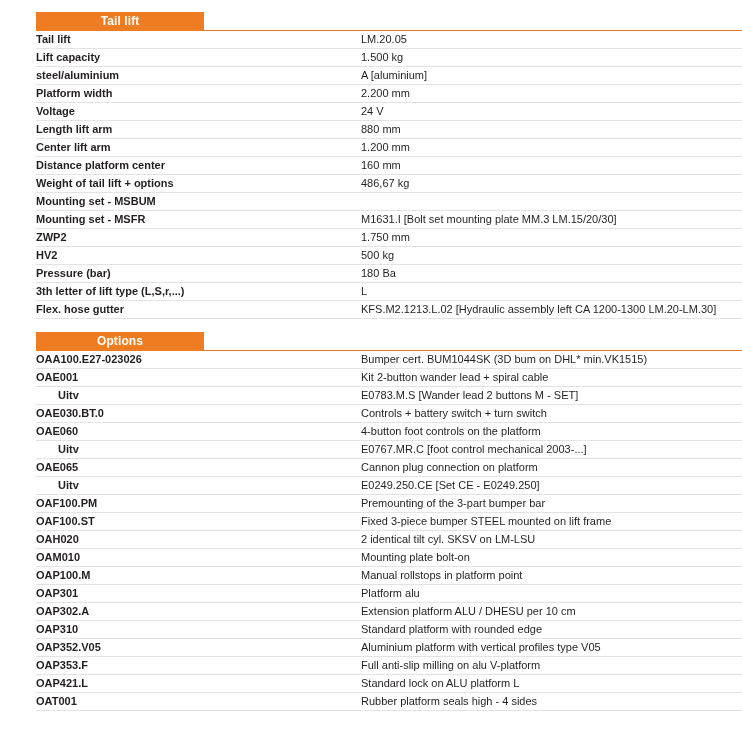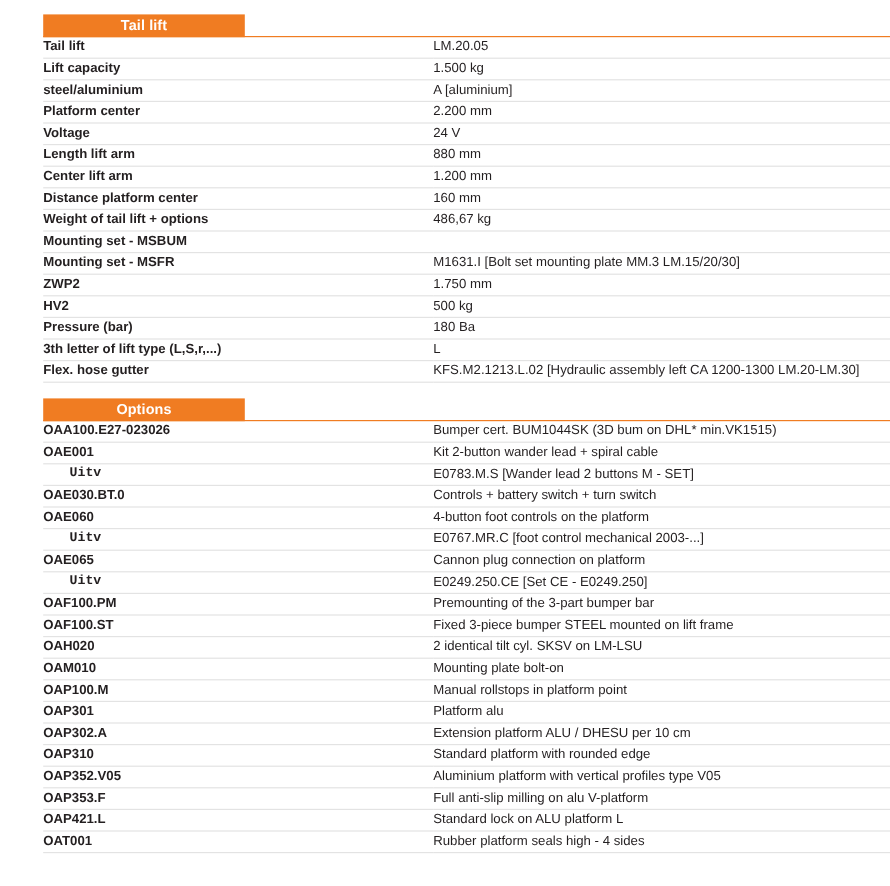--- a/index.html
+++ b/index.html
@@ -80,21 +80,20 @@
   }
   td.label {
     width: 325px;
     padding-left: 7px;
     font-weight: bold;
     color: #231f20;
     box-sizing: border-box;
   }
   td.label.indent {
     padding-left: 22px;
-    font-family: Liberation Mono, monospace;
   }
   td.value {
     width: 471px;
     padding-left: 2px;
     font-weight: normal;
     color: #231f20;
     box-sizing: border-box;
   }
   .gap {
     height: 13px;
@@ -119,21 +118,21 @@
       </tr>
       <tr>
         <td class="label">Lift capacity</td>
         <td class="value">1.500 kg</td>
       </tr>
       <tr>
         <td class="label">steel/aluminium</td>
         <td class="value">A [aluminium]</td>
       </tr>
       <tr>
-        <td class="label">Platform center</td>
+        <td class="label">Platform width</td>
         <td class="value">2.200 mm</td>
       </tr>
       <tr>
         <td class="label">Voltage</td>
         <td class="value">24 V</td>
       </tr>
       <tr>
         <td class="label">Length lift arm</td>
         <td class="value">880 mm</td>
       </tr>

